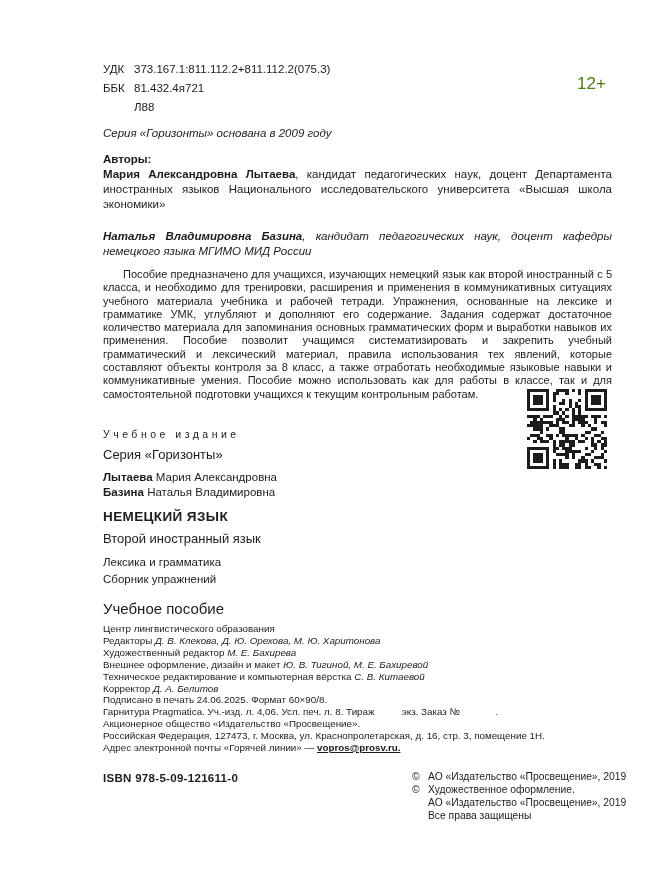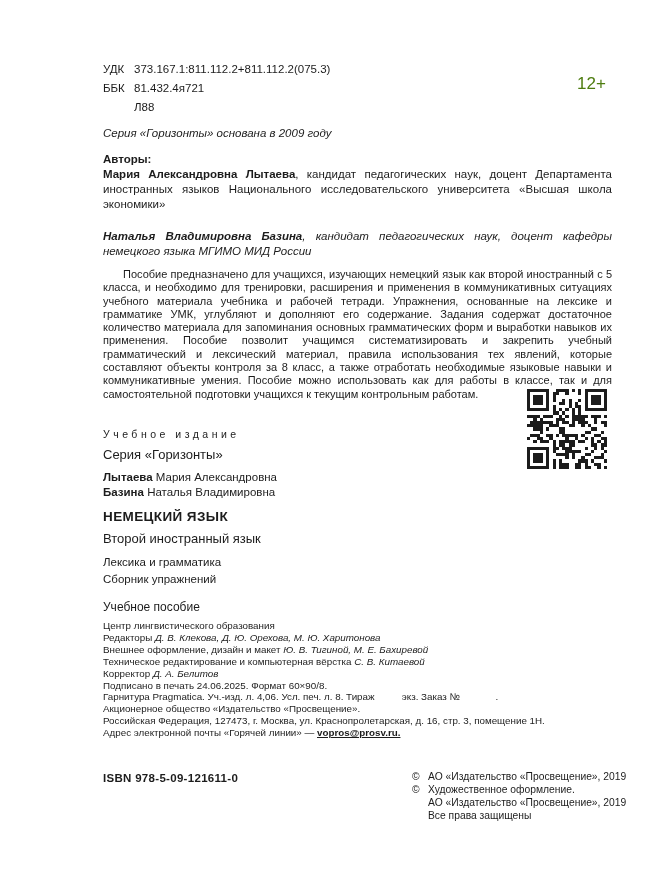--- a/index.html
+++ b/index.html
@@ -28,21 +28,21 @@
   .annotation{margin-top:9px;font-size:11px;line-height:13.3px;text-align:justify;text-indent:20px;}
 
   
   .edition-kind{margin-top:27px;font-size:10.5px;letter-spacing:3.5px;}
   .series2{margin-top:7px;font-size:13px;}
   .ed-authors{margin-top:8px;font-size:11.5px;line-height:15px;}
   .book-title{margin-top:9px;font-size:13.5px;font-weight:bold;letter-spacing:.4px;}
   .book-subtitle{margin-top:7px;font-size:13px;}
   .book-grade{margin-top:9px;font-size:13px;}
   .content-lines{margin-top:8px;font-size:11.5px;line-height:17px;}
-  .pub-type{margin-top:12px;font-size:12px;}
+  .pub-type{margin-top:12px;font-size:15px;}
 
   
   .credits{margin-top:6px;font-size:9.8px;line-height:11.9px;}
   .credit-names{font-style:italic;}
   .imprint-block{margin-top:0;font-size:9.8px;line-height:11.9px;}
   .pre{white-space:pre-wrap;}
   .hotline-email{font-weight:bold;text-decoration:underline;}
 
   
   .isbn{position:absolute;left:103px;top:772px;font-size:11.5px;font-weight:bold;letter-spacing:.3px;}
@@ -104,20 +104,21 @@
     <div class="content-lines">
       <div>Лексика и грамматика</div>
       <div>Сборник упражнений</div>
     </div>
 
     <div class="pub-type">Учебное пособие</div>
 
     <div class="credits">
       <div>Центр лингвистического образования</div>
       <div><span>Редакторы</span> <span class="credit-names">Д. В. Клекова, Д. Ю. Орехова, М. Ю. Харитонова</span></div>
+      <div><span>Художественный редактор</span> <span class="credit-names">М. Е. Бахирева</span></div>
       <div><span>Внешнее оформление, дизайн и макет</span> <span class="credit-names">Ю. В. Тигиной, М. Е. Бахиревой</span></div>
       <div><span>Техническое редактирование и компьютерная вёрстка</span> <span class="credit-names">С. В. Китаевой</span></div>
       <div><span>Корректор</span> <span class="credit-names">Д. А. Белитов</span></div>
     </div>
 
     <div class="imprint-block">
       <div>Подписано в печать 24.06.2025. Формат 60×90/8.</div>
       <div class="pre">Гарнитура Pragmatica. Уч.-изд. л. 4,06. Усл. печ. л. 8. Тираж          экз. Заказ №             .</div>
     </div>
 

